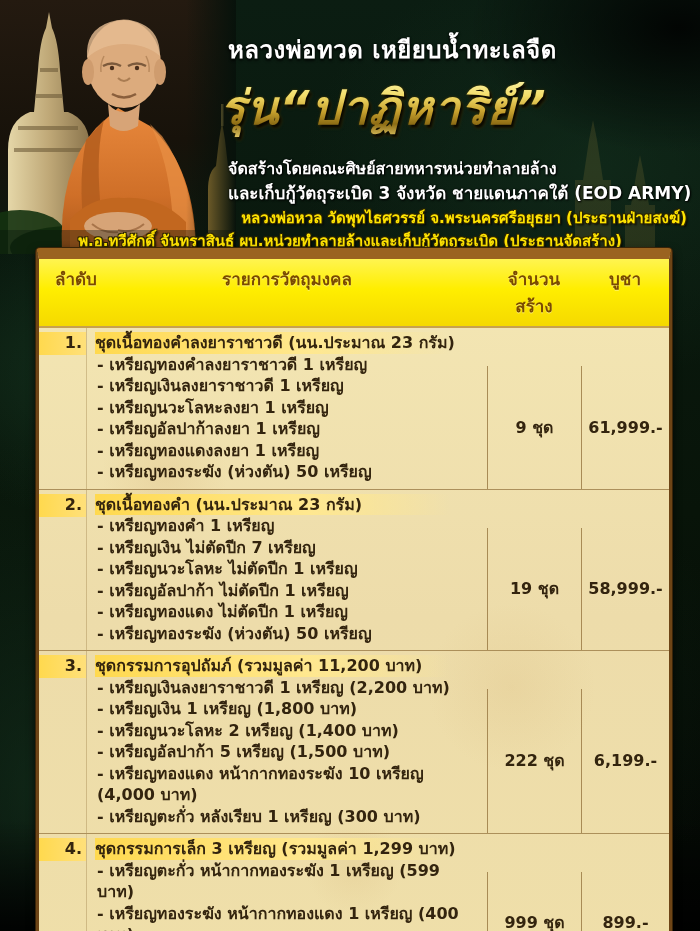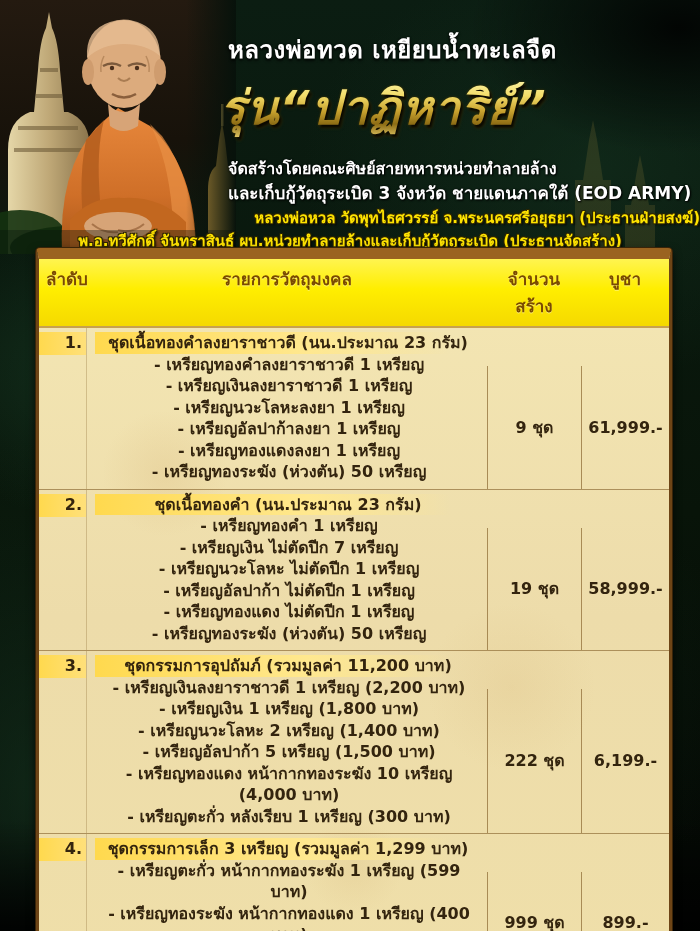--- a/index.html
+++ b/index.html
@@ -32,49 +32,49 @@
     font-size:47px;font-weight:800;font-style:italic;letter-spacing:1px;
     background:linear-gradient(180deg,#fdf7b0 8%,#f3dd6a 34%,#c8a22e 55%,#8d6c14 72%,#e8cf6d 92%);
     -webkit-background-clip:text;background-clip:text;color:transparent;
     filter:drop-shadow(2px 3px 1px rgba(0,0,0,.85)) drop-shadow(0 0 1px #4a3a00);}
   .t-sub{position:absolute;left:0;width:100%;color:#fff;font-weight:700;
     font-size:16px;text-shadow:1px 1px 2px #000,0 0 2px #000;}
   .t-sub.s1{top:156px;}
   .t-sub.s2{top:179px;font-size:17px;}
   .t-cred{position:absolute;color:#ffe400;font-weight:700;font-size:15px;
     text-shadow:1px 1px 0 #2e2600,-1px 1px 0 #2e2600,1px -1px 0 #2e2600,-1px -1px 0 #2e2600,2px 2px 2px rgba(0,0,0,.8);}
-  .t-cred.c1{left:228px;width:472px;top:206px;text-align:right;}
+  .t-cred.c1{left:228px;width:472px;top:206px;text-align:center;}
   .t-cred.c2{left:0;width:700px;top:229px;text-align:center;}
 
   
   .board{position:absolute;left:36px;top:248px;width:630px;
     border-top:11px solid #9a6320;border-bottom:15px solid #8a5420;
     border-left:3px solid #6e4516;border-right:3px solid #6e4516;
     border-radius:4px;
     box-shadow:0 0 0 1px #3a2408,0 4px 10px rgba(0,0,0,.8);
     background-color:#eedfae;
     background-image:
       radial-gradient(circle 90px at 20% 30%, rgba(214,180,120,.25), rgba(0,0,0,0) 70%),
       radial-gradient(circle 120px at 75% 60%, rgba(216,185,125,.22), rgba(0,0,0,0) 70%),
       radial-gradient(circle 70px at 50% 85%, rgba(210,178,118,.2), rgba(0,0,0,0) 70%),
       linear-gradient(180deg,#f4e7b4 0%,#eddcaa 50%,#efdfa9 100%);
   }
   .thead{display:grid;grid-template-columns:48px 1fr 94px 88px;
     background:linear-gradient(180deg,#fff450 0%,#ffee00 45%,#f5d900 100%);
     border-bottom:2px solid #c7a14e;color:#7a4a00;font-weight:800;font-size:17px;
     text-shadow:0 1px 0 rgba(255,255,255,.4);}
-  .thead>div{padding:6px 7px 7px;text-align:center;}
+  .thead>div{padding:6px 16px 7px;text-align:center;}
   .trow{display:grid;grid-template-columns:48px 1fr 94px 88px;
     border-top:1px solid rgba(150,118,64,.75);
     font-size:16px;line-height:21.5px;font-weight:700;color:#33240e;}
   .trow:first-of-type{border-top:none;}
   .c-no{text-align:right;padding:4px 4px 6px 0;
     background:linear-gradient(90deg,#ffd94e,#ffe07a) left 4px/100% 23px no-repeat;
     border-right:1px solid rgba(150,118,64,.35);}
-  .c-item{padding:4px 6px 6px 8px;text-align:center;}
+  .c-item{padding:4px 6px 6px 8px;}
   .item-title{background:linear-gradient(90deg,#ffd94e 0%,#ffe88f 55%,rgba(255,232,140,0) 92%);}
   .detail-line{padding-left:2px;}
   .c-qty,.c-price{display:flex;align-items:center;justify-content:center;
     border-left:1px solid rgba(150,118,64,.8);padding:2px;margin-top:38px;}
 </style>
 </head>
 <body>
 
 <div class="page">
   <div class="vign"></div>

